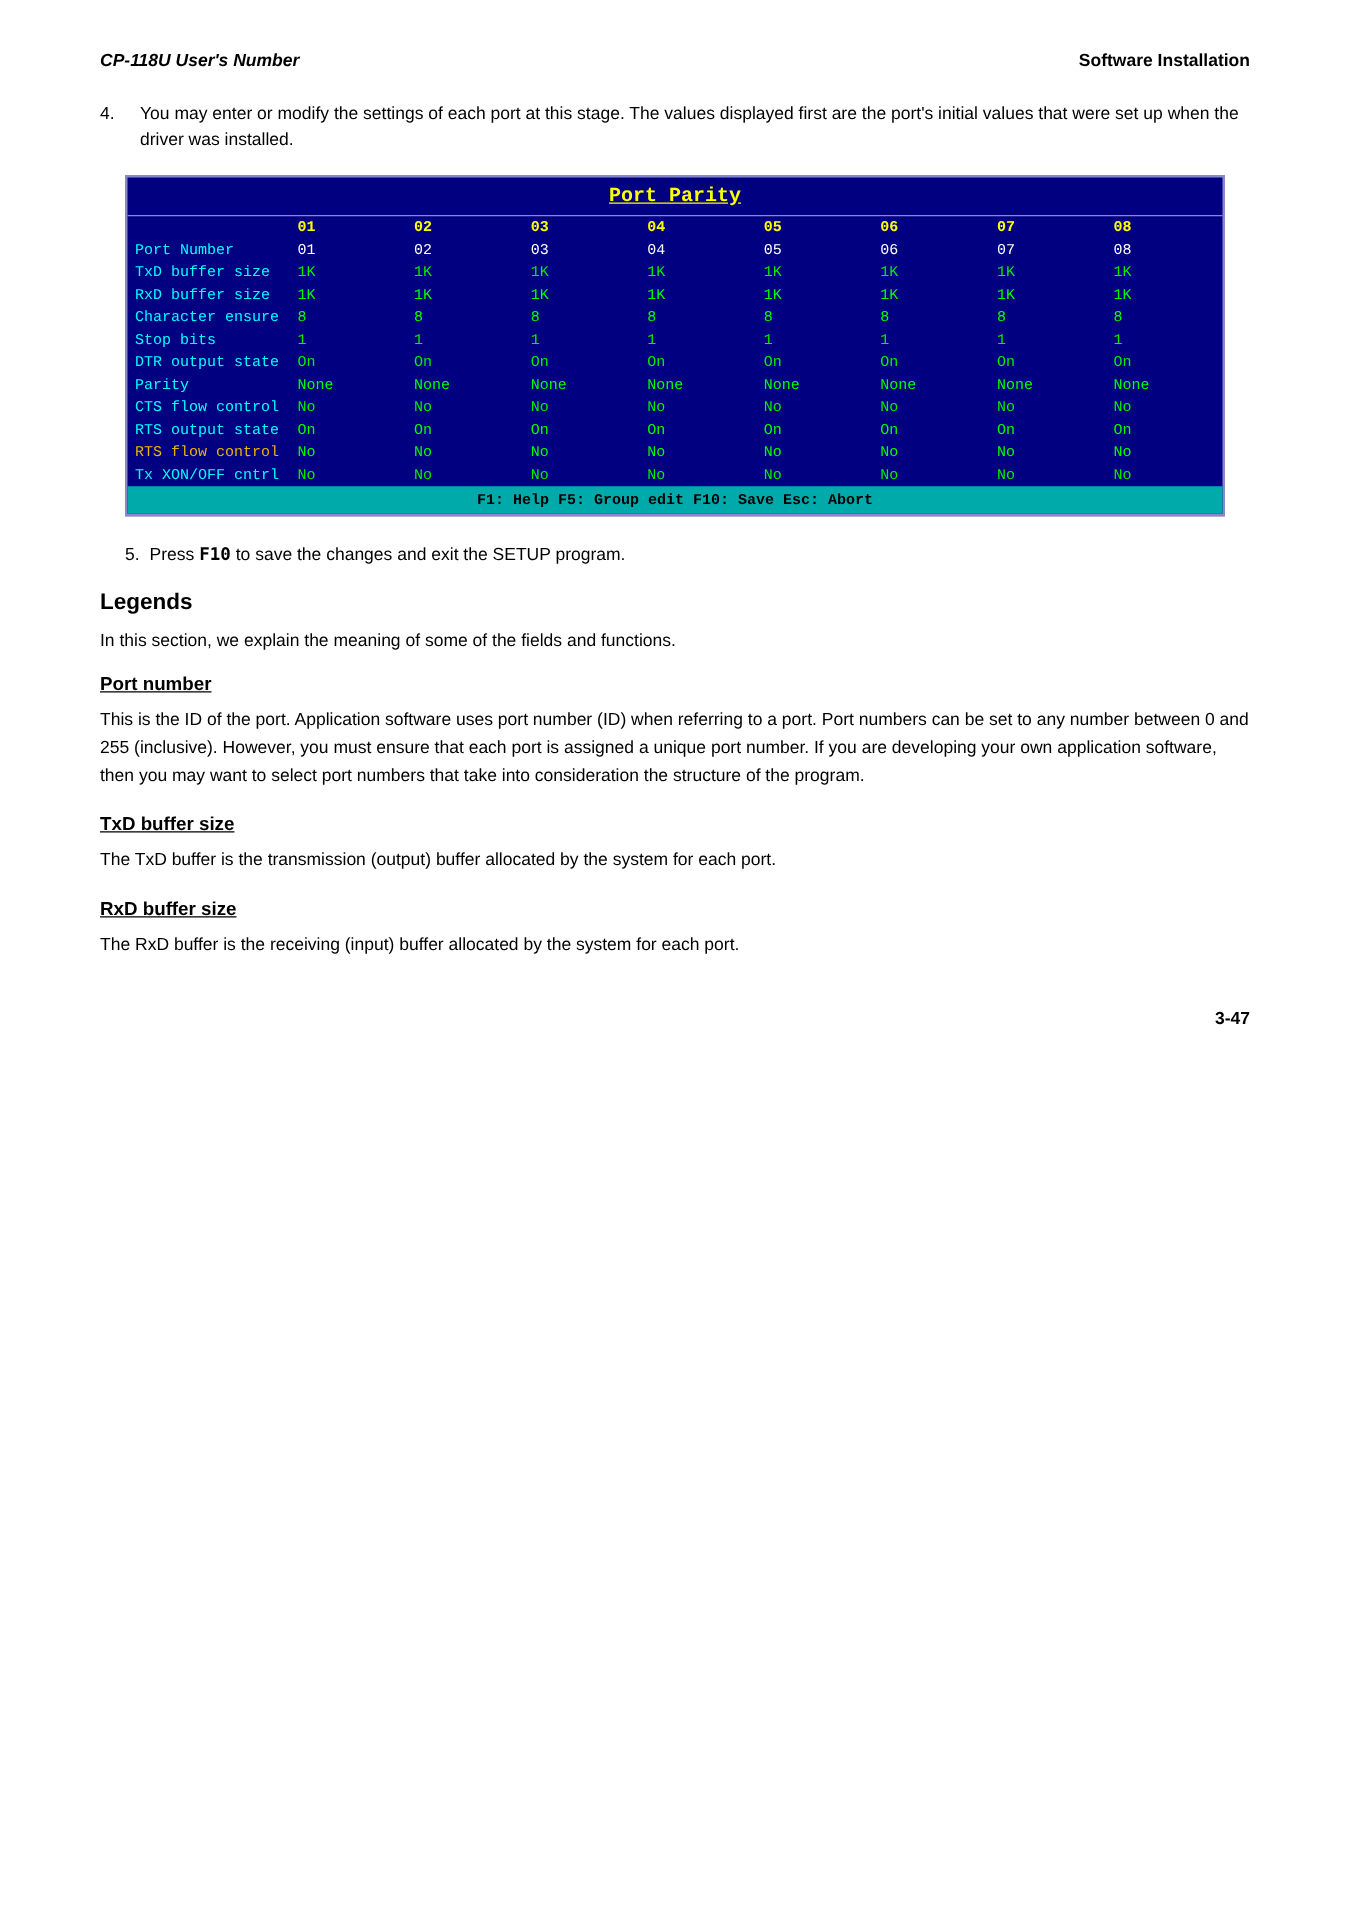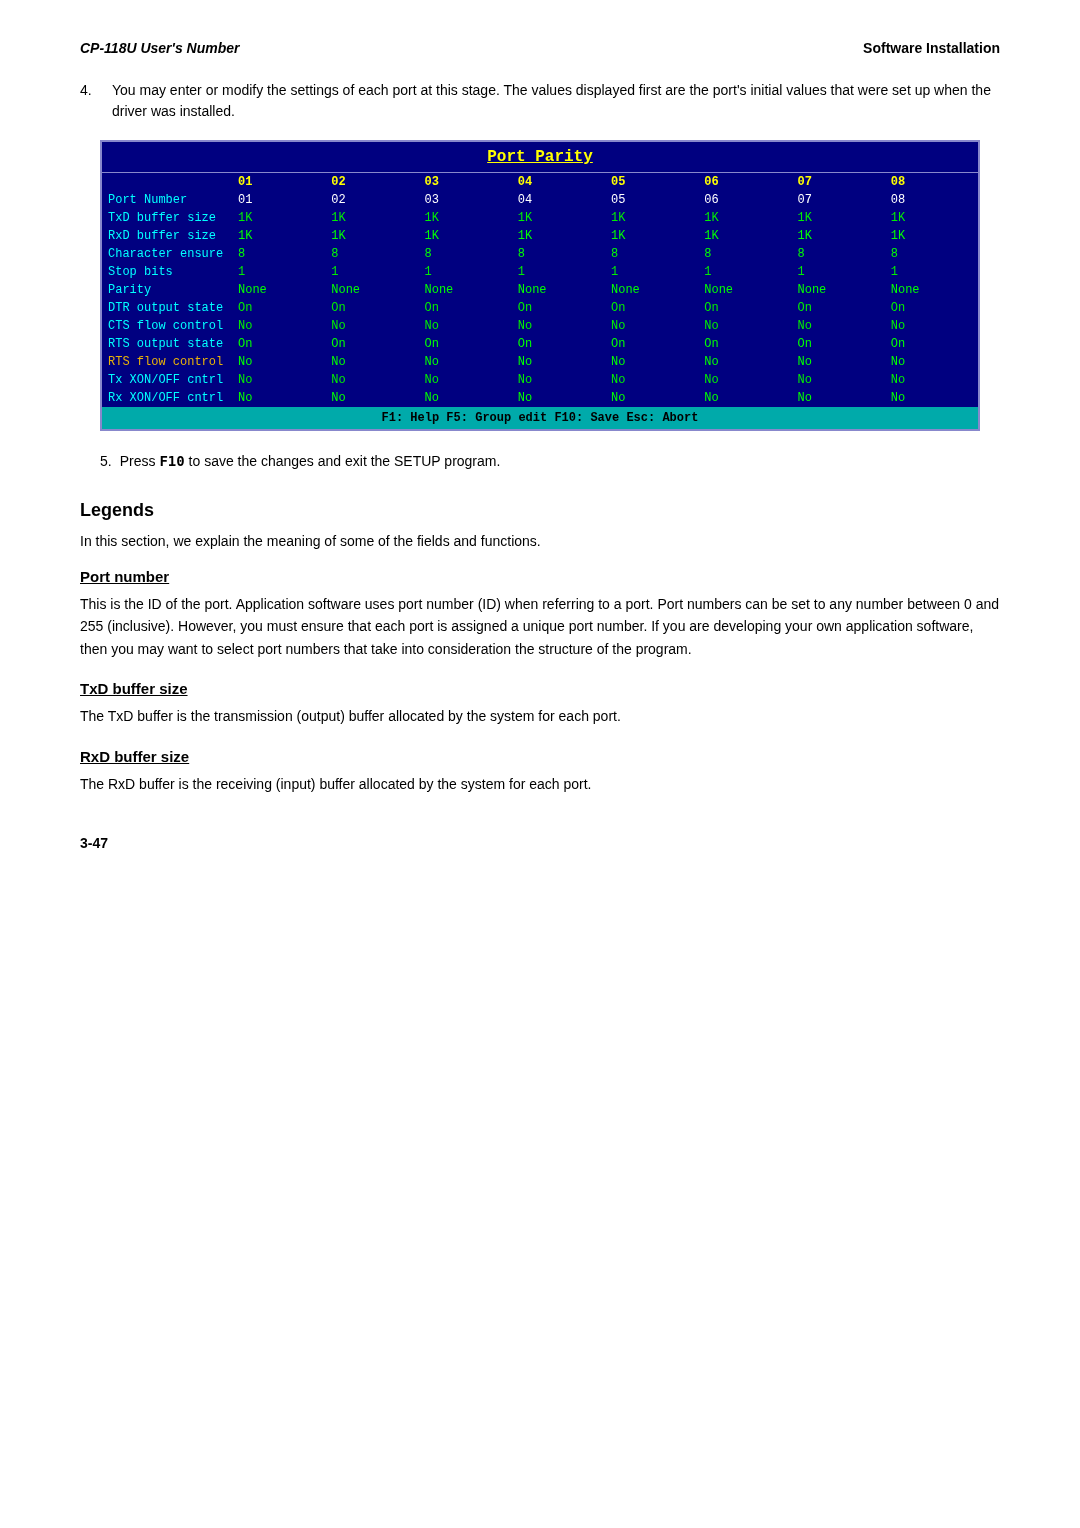--- a/index.html
+++ b/index.html
@@ -88,21 +88,21 @@
       display: flex;
       gap: 8px;
       margin-bottom: 10px;
       font-size: 14px;
       line-height: 1.5;
       margin-left: 20px;
     }
 
     
     .legends-section {
-      margin-top: 28px;
+      margin-top: 16px;
     }
 
     .legends-title {
       font-size: 18px;
       font-weight: bold;
       margin-bottom: 10px;
     }
 
     .legends-intro {
       font-size: 14px;
@@ -117,21 +117,21 @@
       text-decoration: underline;
     }
 
     .subsection-text {
       font-size: 14px;
       line-height: 1.6;
       margin-bottom: 20px;
     }
 
     .page-number {
-      text-align: left;
+      text-align: right;
       font-weight: bold;
       margin-top: 40px;
       font-size: 14px;
     }
 
     kbd {
       font-weight: bold;
       font-style: normal;
     }
   </style>
@@ -214,42 +214,42 @@
           <td style="color: rgb(0, 238, 0);">1</td>
           <td style="color: rgb(0, 238, 0);">1</td>
           <td style="color: rgb(0, 238, 0);">1</td>
           <td style="color: rgb(0, 238, 0);">1</td>
           <td style="color: rgb(0, 238, 0);">1</td>
           <td style="color: rgb(0, 238, 0);">1</td>
           <td style="color: rgb(0, 238, 0);">1</td>
           <td style="color: rgb(0, 238, 0);">1</td>
         </tr>
         <tr>
+          <td style="color: rgb(0, 255, 255);">DTR output state</td>
+          <td style="color: rgb(0, 238, 0);">On</td>
+          <td style="color: rgb(0, 238, 0);">On</td>
+          <td style="color: rgb(0, 238, 0);">On</td>
+          <td style="color: rgb(0, 238, 0);">On</td>
+          <td style="color: rgb(0, 238, 0);">On</td>
+          <td style="color: rgb(0, 238, 0);">On</td>
+          <td style="color: rgb(0, 238, 0);">On</td>
+          <td style="color: rgb(0, 238, 0);">On</td>
+        </tr>
+        <tr>
           <td style="color: rgb(0, 255, 255);">Parity</td>
           <td style="color: rgb(0, 255, 0);">None</td>
           <td style="color: rgb(0, 255, 0);">None</td>
           <td style="color: rgb(0, 255, 0);">None</td>
           <td style="color: rgb(0, 255, 0);">None</td>
           <td style="color: rgb(0, 255, 0);">None</td>
           <td style="color: rgb(0, 255, 0);">None</td>
           <td style="color: rgb(0, 255, 0);">None</td>
           <td style="color: rgb(0, 255, 0);">None</td>
         </tr>
         <tr>
-          <td style="color: rgb(0, 255, 255);">DTR output state</td>
-          <td style="color: rgb(0, 238, 0);">On</td>
-          <td style="color: rgb(0, 238, 0);">On</td>
-          <td style="color: rgb(0, 238, 0);">On</td>
-          <td style="color: rgb(0, 238, 0);">On</td>
-          <td style="color: rgb(0, 238, 0);">On</td>
-          <td style="color: rgb(0, 238, 0);">On</td>
-          <td style="color: rgb(0, 238, 0);">On</td>
-          <td style="color: rgb(0, 238, 0);">On</td>
-        </tr>
-        <tr>
           <td style="color: rgb(0, 255, 255);">CTS flow control</td>
           <td style="color: rgb(0, 238, 0);">No</td>
           <td style="color: rgb(0, 238, 0);">No</td>
           <td style="color: rgb(0, 238, 0);">No</td>
           <td style="color: rgb(0, 238, 0);">No</td>
           <td style="color: rgb(0, 238, 0);">No</td>
           <td style="color: rgb(0, 238, 0);">No</td>
           <td style="color: rgb(0, 238, 0);">No</td>
           <td style="color: rgb(0, 238, 0);">No</td>
         </tr>
@@ -278,31 +278,20 @@
         <tr>
           <td style="color: rgb(0, 255, 255);">Tx XON/OFF cntrl</td>
           <td style="color: rgb(0, 238, 0);">No</td>
           <td style="color: rgb(0, 238, 0);">No</td>
           <td style="color: rgb(0, 238, 0);">No</td>
           <td style="color: rgb(0, 238, 0);">No</td>
           <td style="color: rgb(0, 238, 0);">No</td>
           <td style="color: rgb(0, 238, 0);">No</td>
           <td style="color: rgb(0, 238, 0);">No</td>
           <td style="color: rgb(0, 238, 0);">No</td>
-        </tr>
-        <tr>
-          <td style="color: rgb(0, 255, 255);">Rx XON/OFF cntrl</td>
-          <td style="color: rgb(0, 255, 0);">No</td>
-          <td style="color: rgb(0, 255, 0);">No</td>
-          <td style="color: rgb(0, 255, 0);">No</td>
-          <td style="color: rgb(0, 255, 0);">No</td>
-          <td style="color: rgb(0, 255, 0);">No</td>
-          <td style="color: rgb(0, 255, 0);">No</td>
-          <td style="color: rgb(0, 255, 0);">No</td>
-          <td style="color: rgb(0, 255, 0);">No</td>
         </tr>
       </tbody>
   </table>
   <div class="port-setup-footer">F1: Help    F5: Group edit    F10: Save    Esc: Abort</div>
 </div>
 
 <div class="step-item">
   <span>5.</span>
   <span>Press <kbd>F10</kbd> to save the changes and exit the SETUP program.</span>
 </div>

